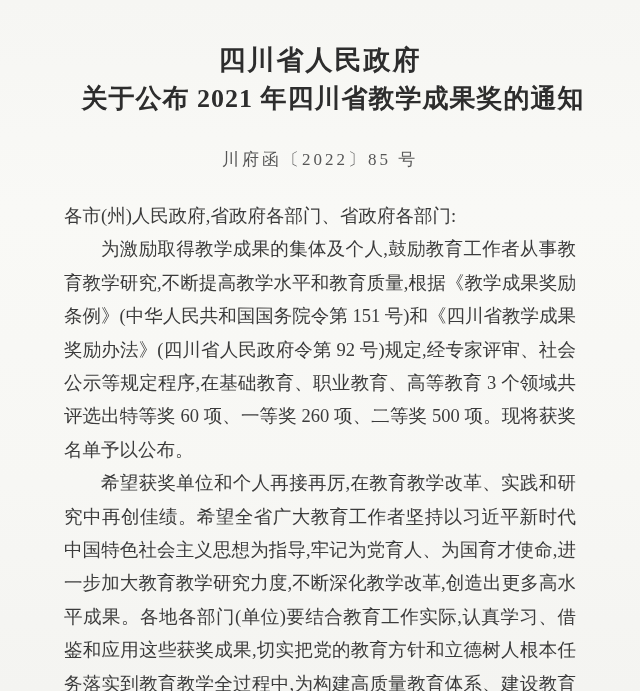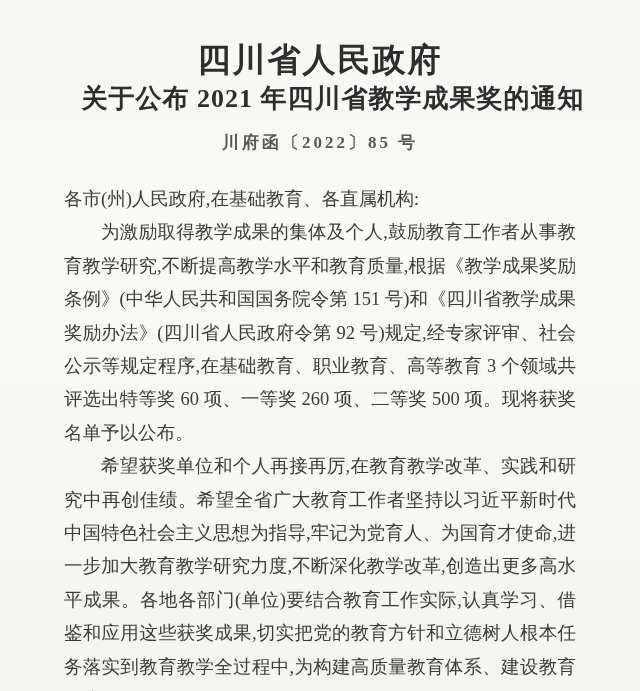--- a/index.html
+++ b/index.html
@@ -19,42 +19,41 @@
     overflow: hidden;
     background: linear-gradient(180deg, #f6f6f3 0%, #f9f9f6 30%, #f7f7f4 70%, #f4f4f1 100%);
     font-family: "Liberation Serif", "DejaVu Serif", serif;
   }
   .doc-header {
     text-align: center;
     padding-top: 44px;
   }
   .org-title {
     margin: 0;
-    font-size: 33px;
+    font-size: 27px;
     font-weight: 700;
     line-height: 32px;
     color: #2d2d2d;
     letter-spacing: 2px;
   }
   .doc-title {
     margin: 8px 15px 0 0;
     font-size: 26px;
     font-weight: 700;
     line-height: 30px;
     color: #2d2d2d;
     letter-spacing: 1px;
     padding-left: 41px;
   }
   .doc-number {
-    margin-top: 18px;
+    margin-top: 35px;
     font-size: 17px;
     line-height: 21px;
     color: #565656;
     letter-spacing: 3px;
-    font-weight: bold;
   }
   .doc-body {
     margin: 30px 64px 0 64px;
     width: 512px;
     font-size: 18.5px;
     line-height: 33.4px;
     color: #3b3b3b;
     text-align: justify;
     text-justify: inter-ideograph;
   }
@@ -70,17 +69,17 @@
 <body>
 
 <div class="page">
   <header class="doc-header">
     <h1 class="org-title">四川省人民政府</h1>
     <h2 class="doc-title">关于公布 2021 年四川省教学成果奖的通知</h2>
     <div class="doc-number">川府函〔2022〕85 号</div>
   </header>
 
   <main class="doc-body">
-    <p class="salutation">各市(州)人民政府,在基础教育、各直属机构:</p>
+    <p class="salutation">各市(州)人民政府,省政府各部门、省政府各部门:</p>
     <p class="indent">为激励取得教学成果的集体及个人,鼓励教育工作者从事教育教学研究,不断提高教学水平和教育质量,根据《教学成果奖励条例》(中华人民共和国国务院令第 151 号)和《四川省教学成果奖励办法》(四川省人民政府令第 92 号)规定,经专家评审、社会公示等规定程序,在基础教育、职业教育、高等教育 3 个领域共评选出特等奖 60 项、一等奖 260 项、二等奖 500 项。现将获奖名单予以公布。</p>
     <p class="indent">希望获奖单位和个人再接再厉,在教育教学改革、实践和研究中再创佳绩。希望全省广大教育工作者坚持以习近平新时代中国特色社会主义思想为指导,牢记为党育人、为国育才使命,进一步加大教育教学研究力度,不断深化教学改革,创造出更多高水平成果。各地各部门(单位)要结合教育工作实际,认真学习、借鉴和应用这些获奖成果,切实把党的教育方针和立德树人根本任务落实到教育教学全过程中,为构建高质量教育体系、建设教育强省、</p>
   </main>
 </div>
 
 </body></html>

